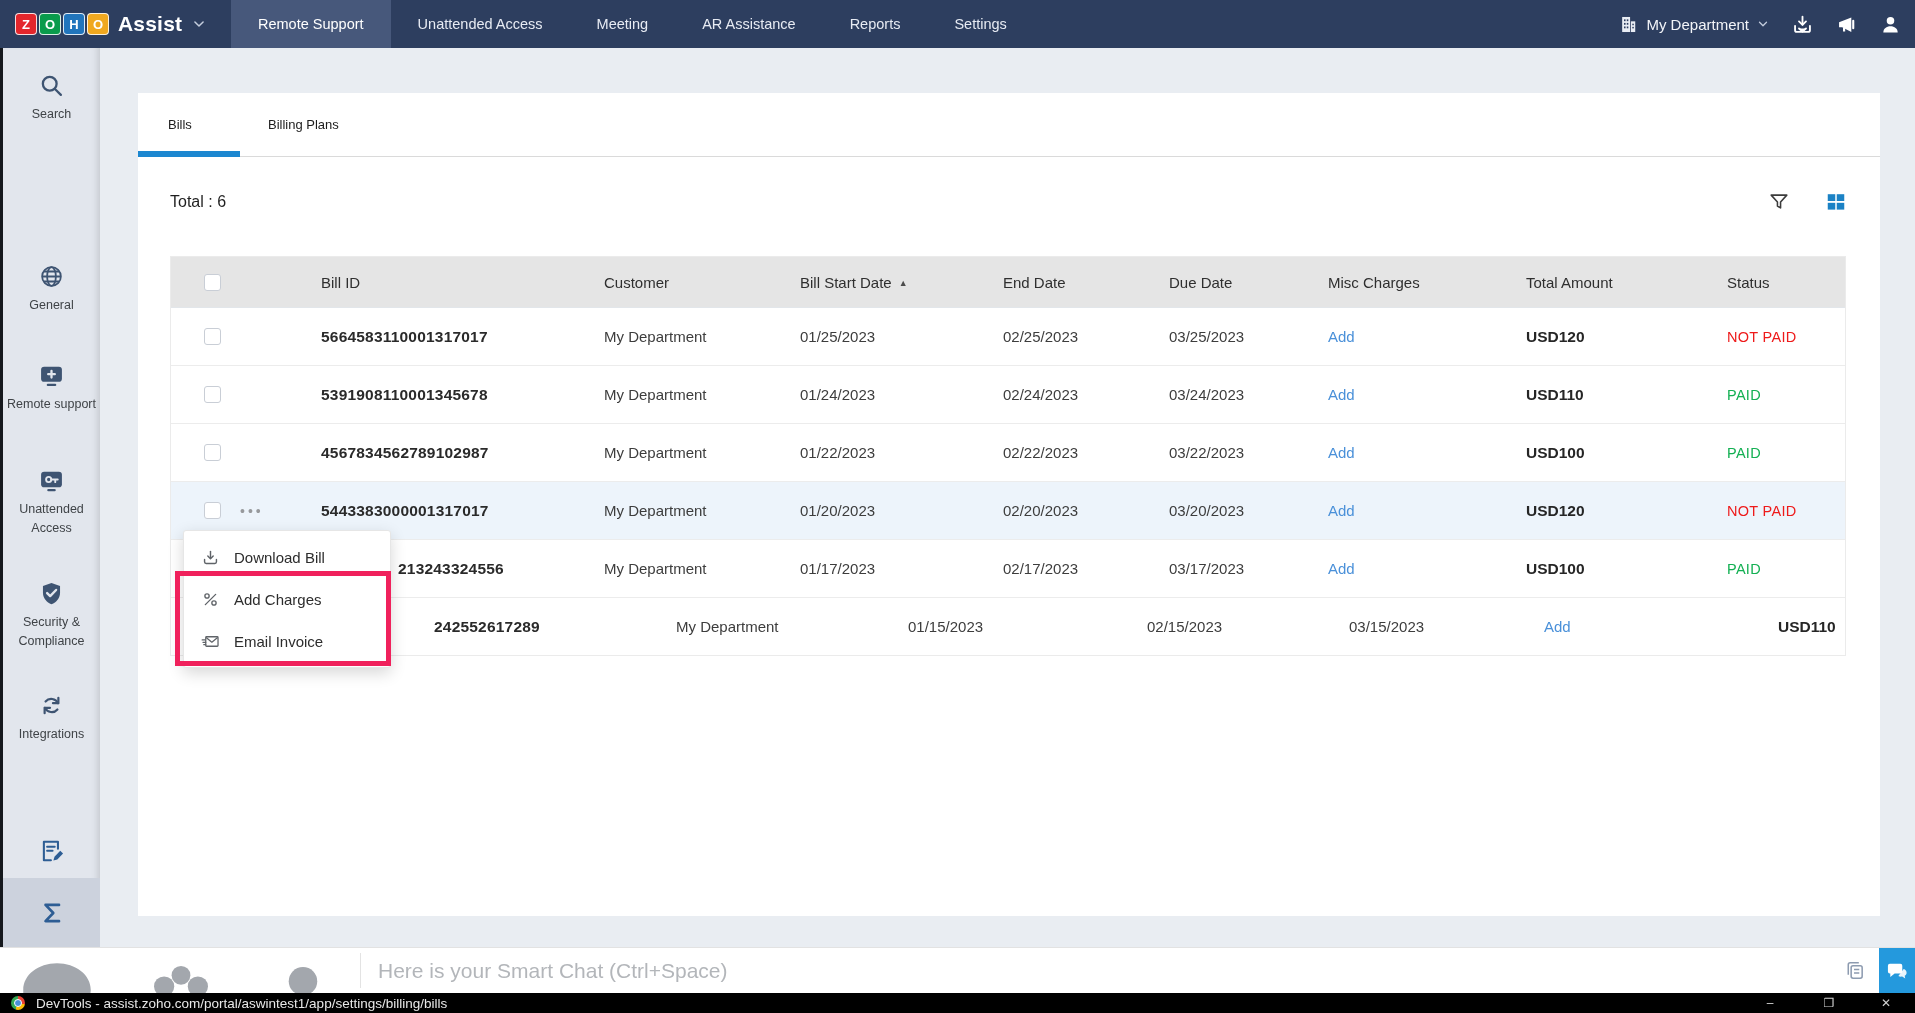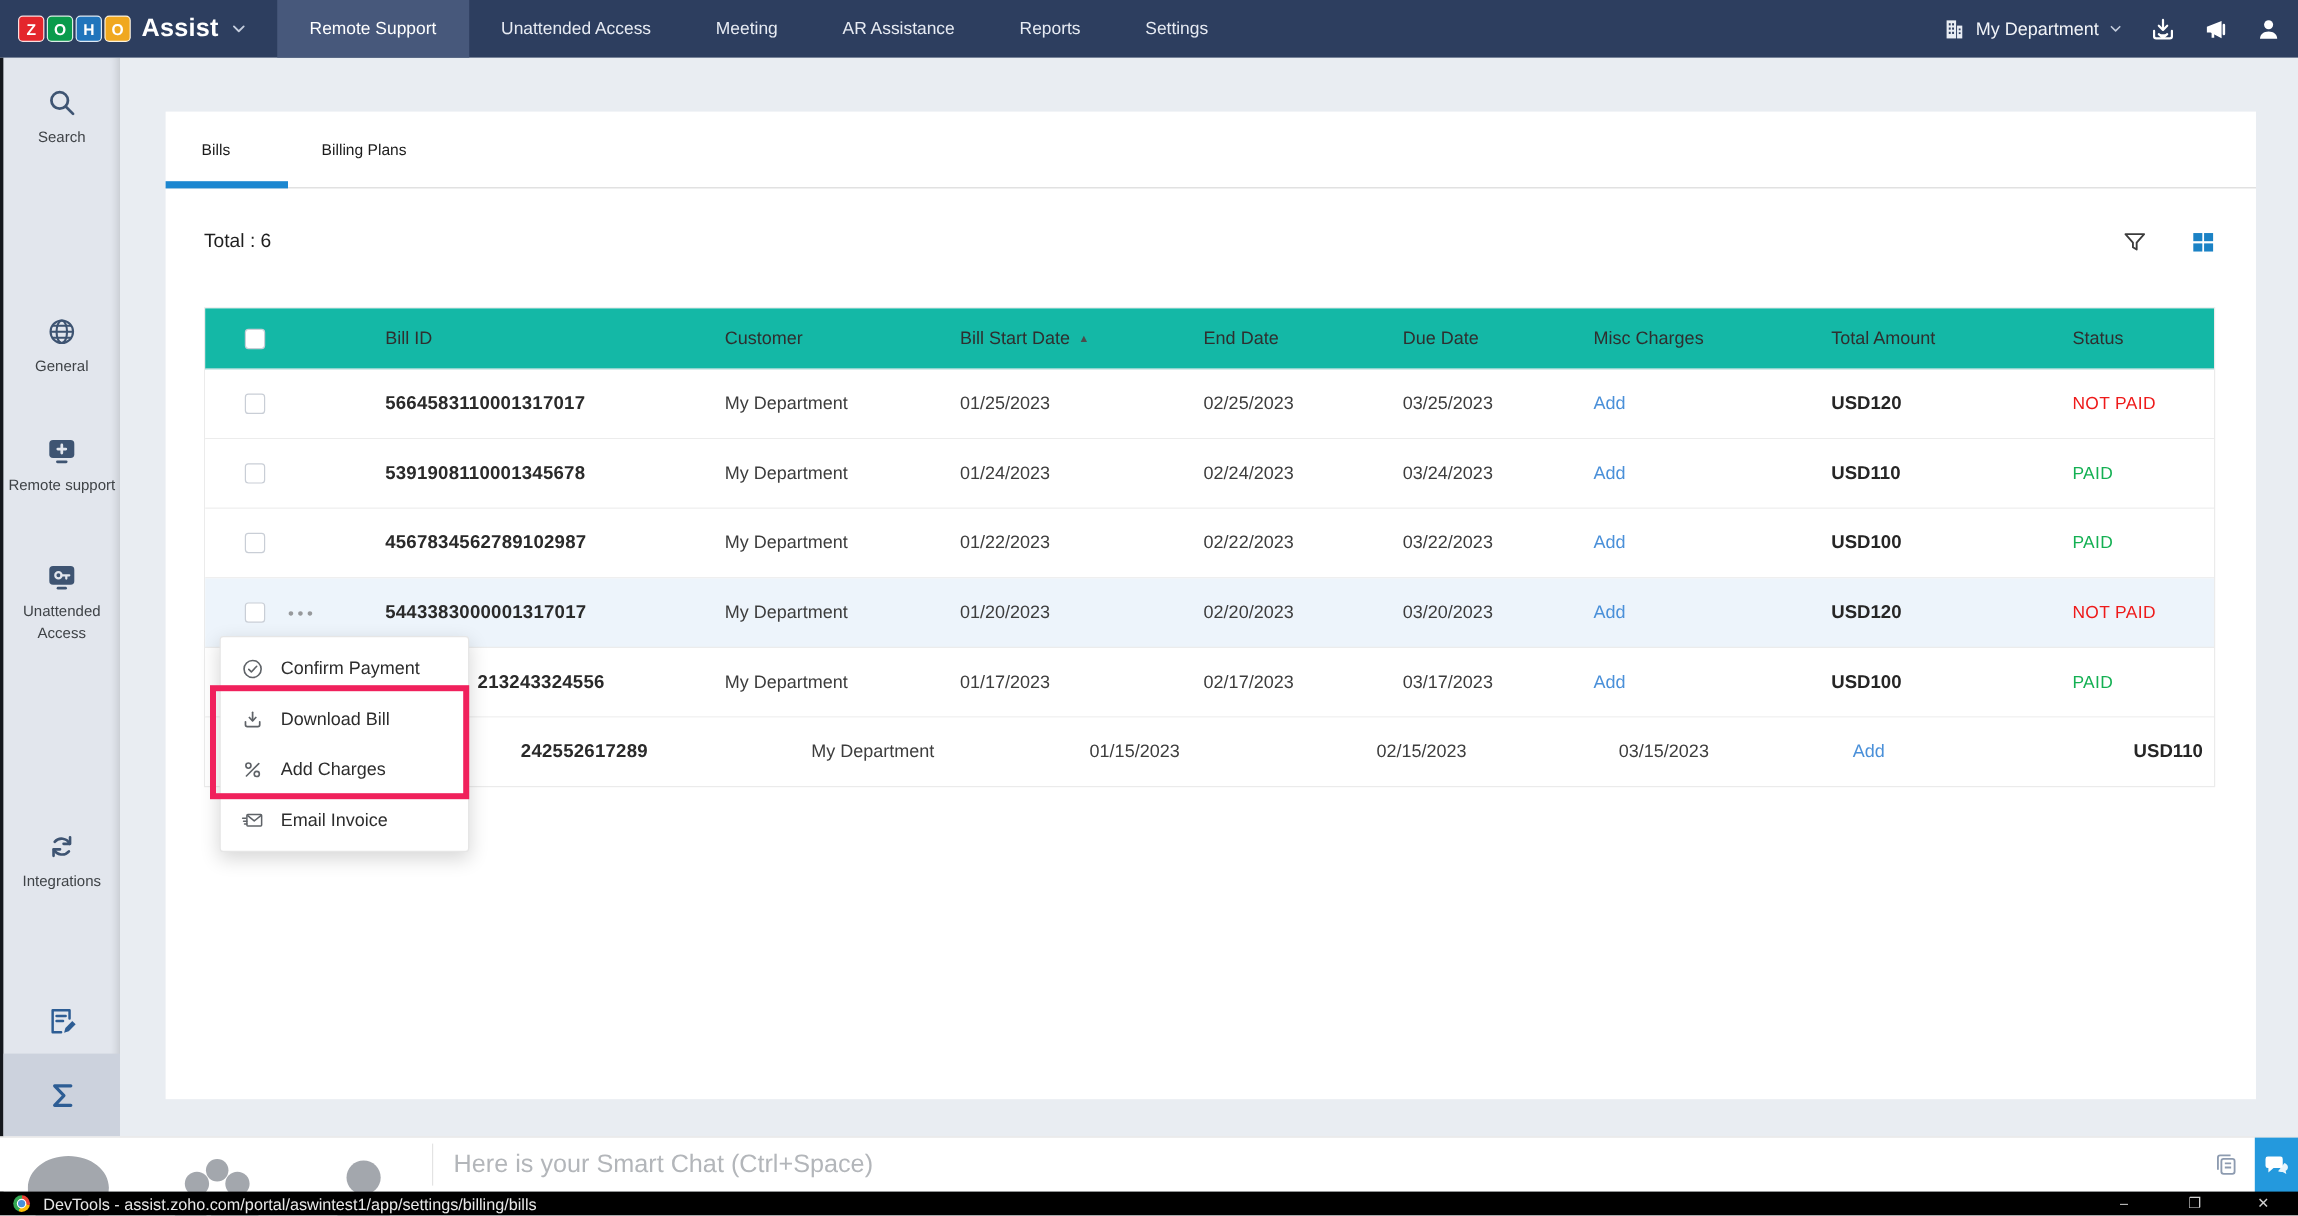--- a/index.html
+++ b/index.html
@@ -41,21 +41,21 @@
   .tab{position:absolute;top:0;height:63px;display:flex;align-items:center;font-size:13px;color:#1c1c1c;cursor:pointer;}
   .tab-underline{position:absolute;left:0;top:58px;width:102px;height:6px;background:#1c87d0;}
   .toolbar-total{position:absolute;left:32px;top:100px;font-size:16px;font-weight:normal;color:#1f1f1f;}
   .funnel{position:absolute;left:1630px;top:98px;width:22px;height:22px;color:#3c3c3c;cursor:pointer;}
   .gridico{position:absolute;left:1687px;top:98px;width:22px;height:22px;color:#1b82c5;cursor:pointer;}
 
   
   .table{position:absolute;left:32px;top:163px;width:1676px;border:1px solid #ebebeb;box-sizing:border-box;}
   .trow{display:grid;grid-template-columns:150px 283px 196px 203px 166px 159px 198px 201px 118px;align-items:center;height:57px;background:#fff;border-bottom:1px solid #ececec;}
   .trow:last-child{border-bottom:none;gap:36px;}
-  .trow.thead{height:50px;background:#14b8a6;border-bottom:1px solid #e2e6ea;}
+  .trow.thead{height:50px;background:#e5e5e5;border-bottom:1px solid #e2e6ea;}
   .trow.hl{background:#edf4fb;}
   .c0{display:flex;align-items:center;padding-left:33px;}
   .cbx{width:15px;height:15px;border:1px solid #c9ced6;border-radius:3px;background:#fff;cursor:pointer;flex:0 0 auto;}
   .dots{margin-left:19px;color:#97999c;font-size:14px;letter-spacing:3px;cursor:pointer;line-height:1;}
   .hcell{font-size:15px;color:#2f2f2f;}
   .sortarr{font-size:9px;color:#4c4c4c;margin-left:7px;vertical-align:2px;}
   .billid{font-size:15.5px;font-weight:bold;color:#2a2a2a;letter-spacing:.2px;}
   .billid.cut{padding-left:77px;}
   .txt{font-size:15px;color:#3d3d3d;}
   .addlink{font-size:15px;color:#4a90d9;cursor:pointer;}
@@ -208,20 +208,29 @@
       <span class="icon">
         <svg viewBox="0 0 24 24">
           <rect x="2" y="3.5" width="20" height="15" rx="3" fill="currentColor"></rect>
           <circle cx="9.3" cy="11" r="2.5" fill="none" stroke="#e2e6ed" stroke-width="1.8"></circle>
           <path d="M11.8 11h6.2m-2.4 0v2.6" stroke="#e2e6ed" stroke-width="1.8" stroke-linecap="round"></path>
           <path d="M9 21.3h6" stroke="currentColor" stroke-width="2.2" stroke-linecap="round"></path>
         </svg>
       </span>
       <div class="lbl">Unattended Access</div>
     </div>
+    <div class="side-item" style="top: 528px; height: 80px;">
+      <span class="icon">
+        <svg viewBox="0 0 24 24">
+          <path d="M12 1.8l8.2 3v6.4c0 5.3-3.5 9.2-8.2 11-4.7-1.8-8.2-5.7-8.2-11V4.8z" fill="currentColor"></path>
+          <path d="M7.8 11.6l2.9 2.9 5.7-5.9" stroke="#e2e6ed" stroke-width="2.3" fill="none" stroke-linecap="round" stroke-linejoin="round"></path>
+        </svg>
+      </span>
+      <div class="lbl">Security &amp; Compliance</div>
+    </div>
     <div class="side-item" style="top: 640px; height: 60px;">
       <span class="icon">
         <svg viewBox="0 0 24 24" fill="none" stroke="currentColor" stroke-width="2.1" stroke-linecap="round" stroke-linejoin="round">
           <path d="M6.3 8.2a7.2 7.2 0 0 1 12 1.6"></path>
           <path d="M18.6 4.6v5.2h-5.2"></path>
           <path d="M17.7 15.8a7.2 7.2 0 0 1-12-1.6"></path>
           <path d="M5.4 19.4v-5.2h5.2"></path>
         </svg>
       </span>
       <div class="lbl">Integrations</div>
@@ -361,29 +370,20 @@
         <div><span class="addlink">Add</span></div>
         <div class="amount">USD110</div>
         <div class="status st-notpaid">NOT PAID</div>
       </div>
     </div>
 </div>
 
 <div class="ctx">
     <div class="ctx-item">
       <span class="icon">
-        <svg viewBox="0 0 24 24" fill="none" stroke="currentColor" stroke-width="1.7" stroke-linecap="round" stroke-linejoin="round">
-          <circle cx="12" cy="12" r="9"></circle>
-          <path d="M8 12.4l2.7 2.7 5.6-6"></path>
-        </svg>
-      </span>
-      <span>Confirm Payment</span>
-    </div>
-    <div class="ctx-item">
-      <span class="icon">
         <svg viewBox="0 0 24 24" fill="none" stroke="currentColor" stroke-width="1.8" stroke-linecap="round" stroke-linejoin="round">
           <path d="M12 4.5v8.5"></path>
           <path d="M8.6 10L12 13.5 15.4 10"></path>
           <path d="M4.5 14.5v3a2 2 0 0 0 2 2h11a2 2 0 0 0 2-2v-3"></path>
         </svg>
       </span>
       <span>Download Bill</span>
     </div>
     <div class="ctx-item">
       <span class="icon">

